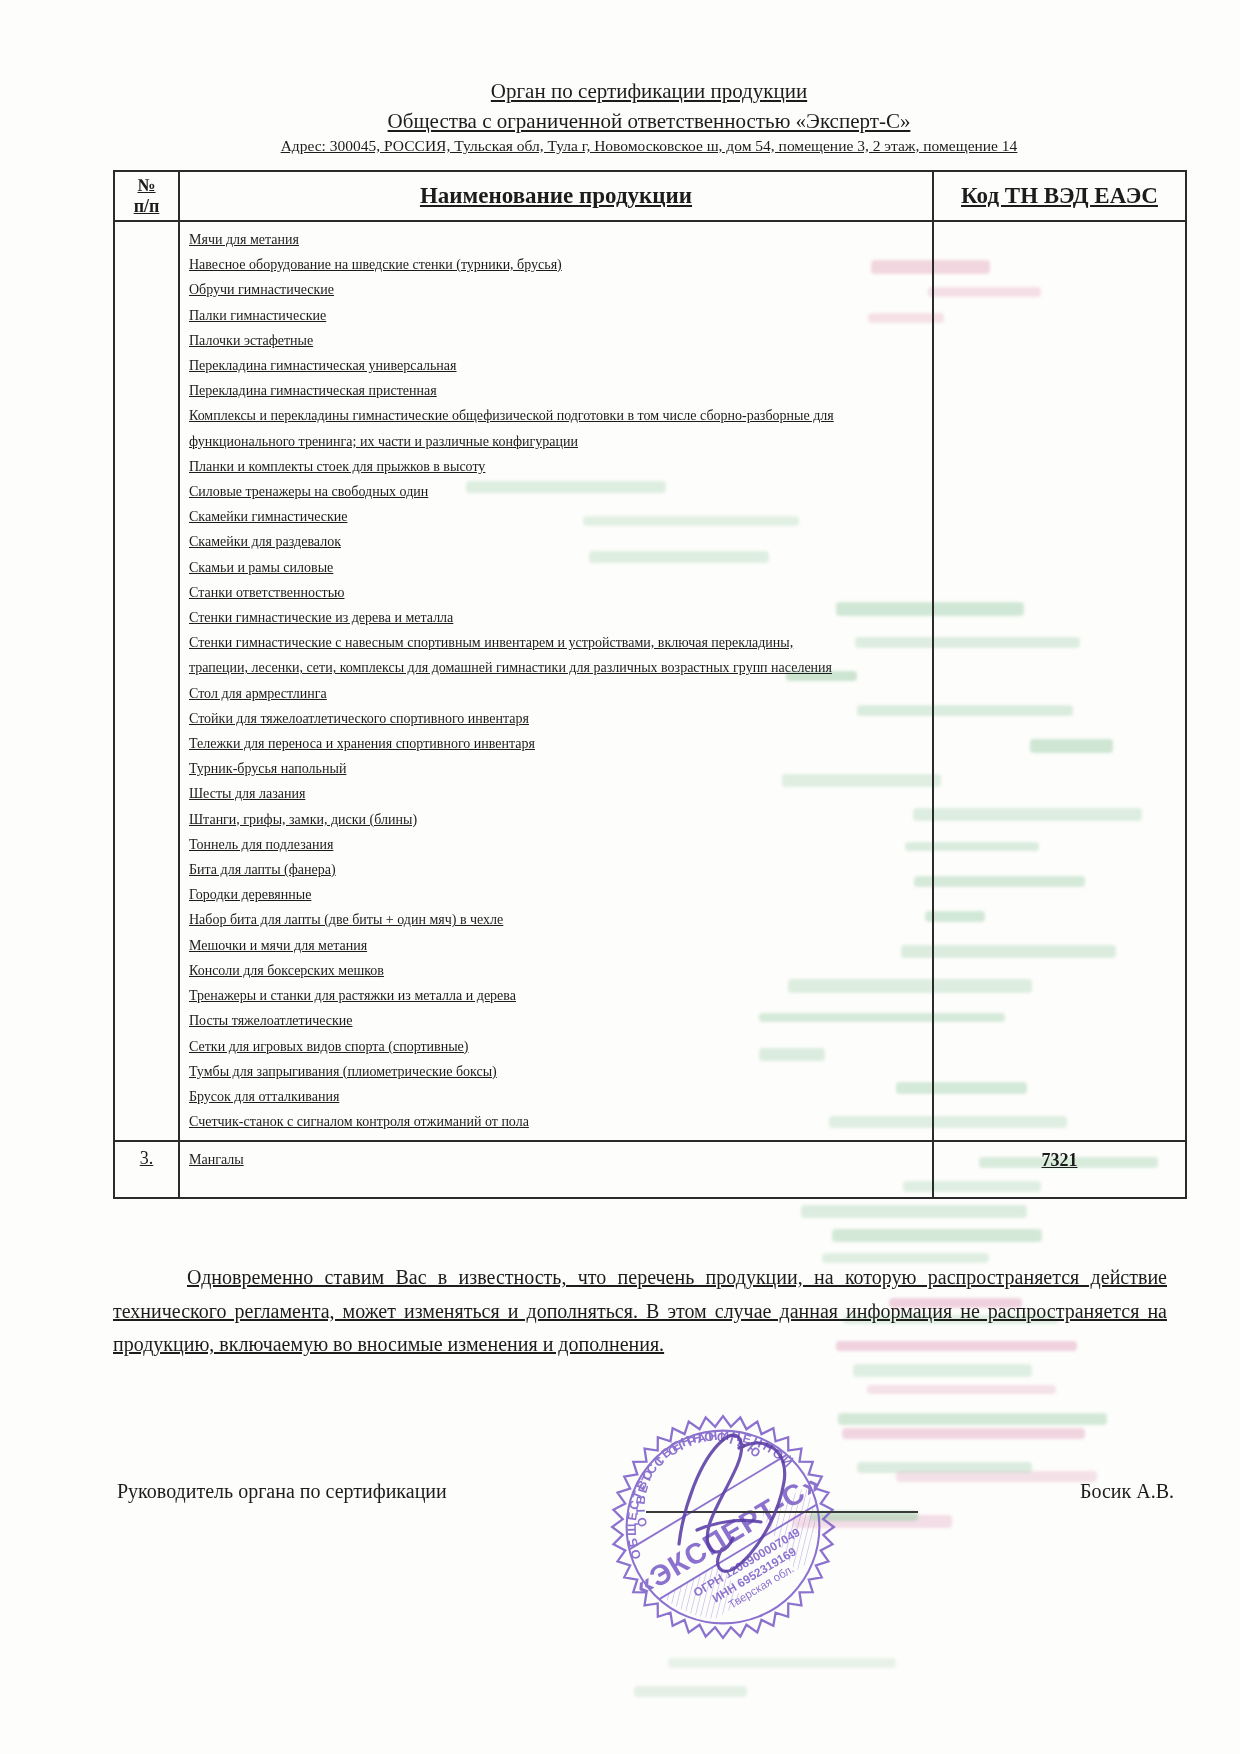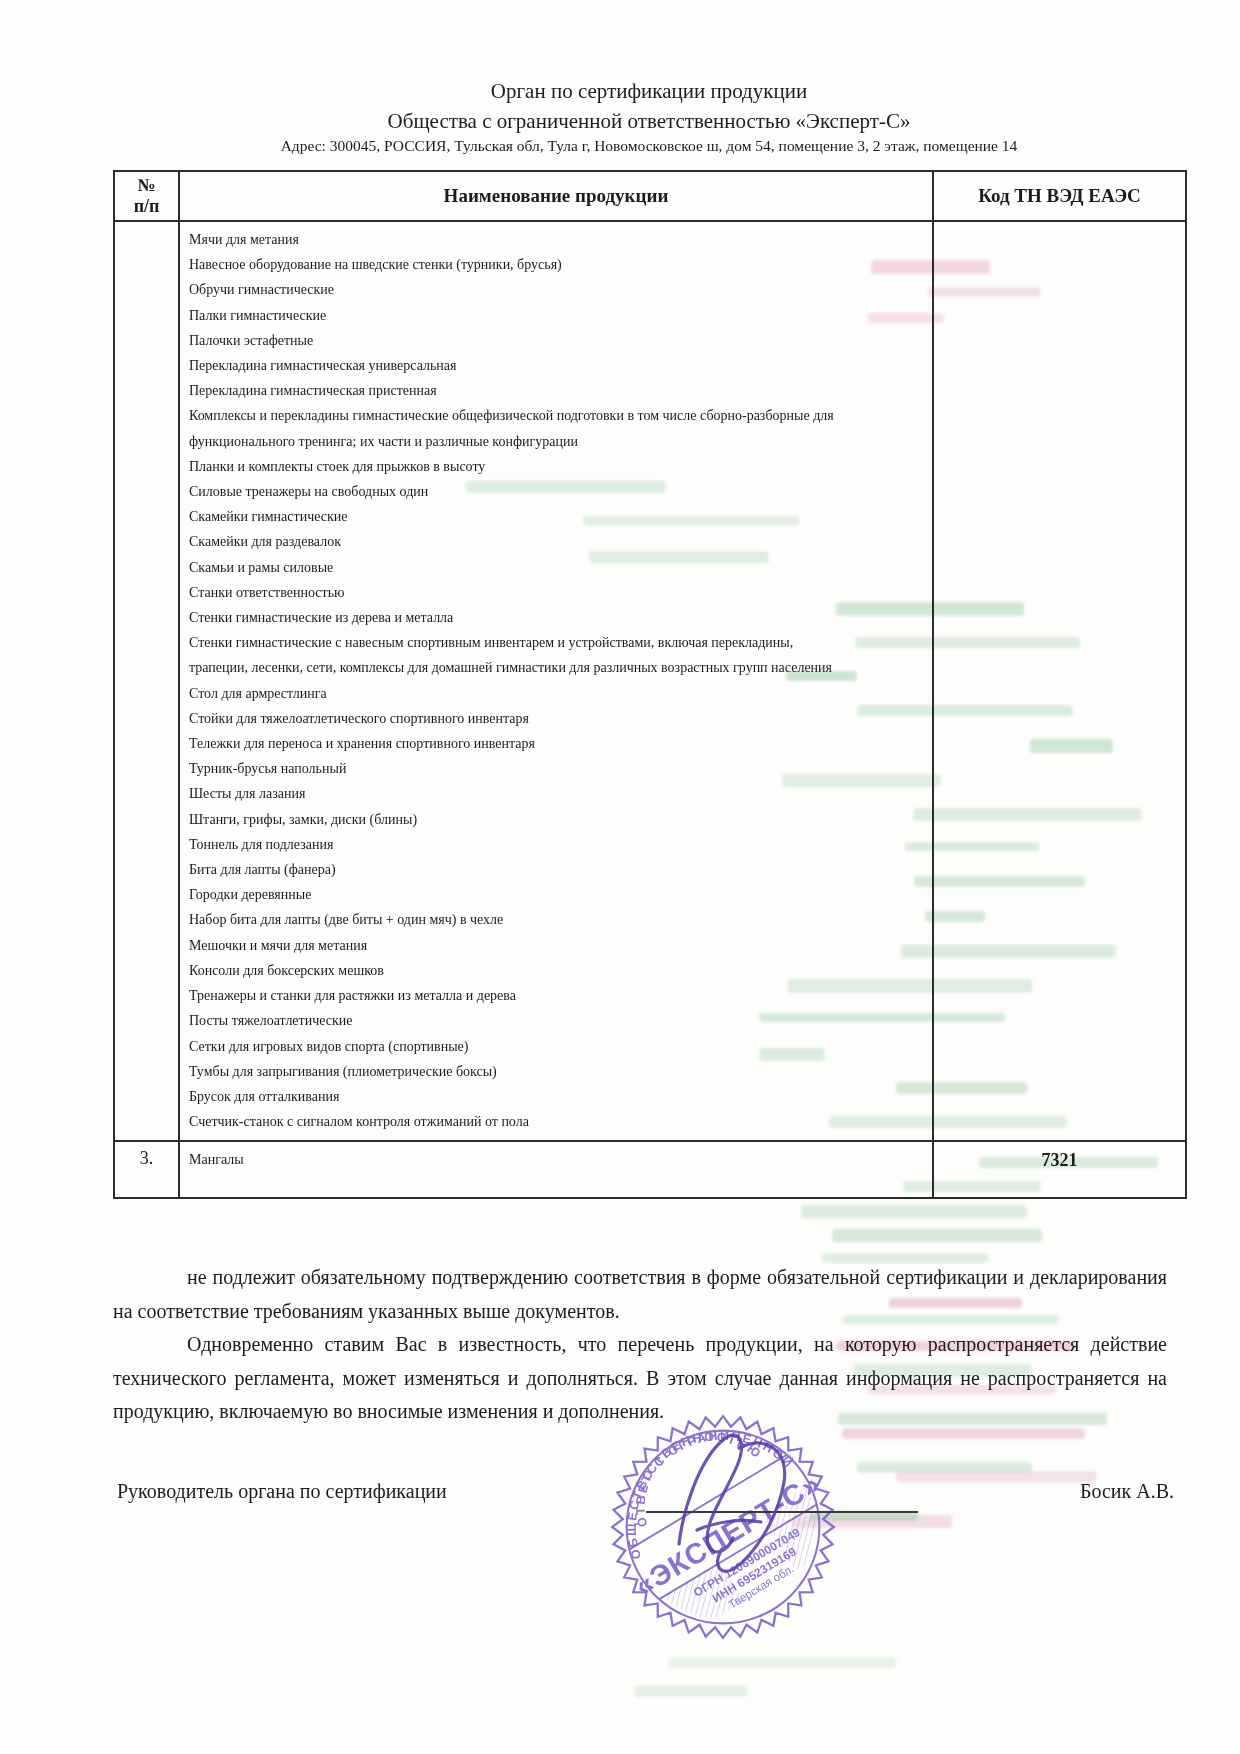--- a/index.html
+++ b/index.html
@@ -9,42 +9,42 @@
     margin:0 auto;
     background:#fdfdfb;
     overflow:hidden;
     font-family:"Liberation Serif","DejaVu Serif",serif;
     color:#1c1c1c;
   }
   
   #ghosts{position:absolute;inset:0;z-index:0;pointer-events:none;}
   .ghost-bar{position:absolute;border-radius:4px;filter:blur(1.6px);}
 
-  .content{position:relative;z-index:1;padding:76px 55px 0 113px;}
+  .content{position:relative;z-index:1;padding:76px 55px 0 113px;text-decoration:underline;}
 
   .letterhead{text-align:center;}
   .letterhead .title{font-size:21px;line-height:30px;}
   .letterhead .small{font-size:15.5px;line-height:19px;}
   .letterhead .small.first{margin-top:0;}
 
   table.products{
     margin-top:15px;
     width:1072px;
     border-collapse:collapse;
     table-layout:fixed;
   }
   table.products th, table.products td{
     border:2px solid #2b2b2b;
     vertical-align:top;
     padding:0;
   }
   col.c-num{width:65px;}
   col.c-name{width:754px;}
   col.c-code{width:253px;}
-  th{font-weight:bold;font-size:19px;text-align:center;vertical-align:middle !important;}
+  th{font-weight:bold;font-size:23px;text-align:center;vertical-align:middle !important;}
   th.num-head{font-size:18px;line-height:21px;padding:2px 0 !important;}
   th{height:44px;}
   td.num-cell{text-align:center;font-size:18px;padding-top:6px !important;}
   td.items-cell{padding:5px 8px 6px 9px !important;}
   .items-wrap{max-width:648px;}
   .item{font-size:14px;line-height:25.2px;}
   td.code-cell{text-align:center;font-weight:bold;font-size:18px;padding-top:8px !important;}
   tr.row-mangaly td{height:44px;}
 
   .paragraphs{margin-top:62px;width:1054px;}
@@ -189,21 +189,20 @@
                 <div class="item">Мангалы</div>
               </div>
           </td>
           <td class="code-cell">7321</td>
         </tr>
       </tbody>
     </table>
 
     <div class="paragraphs">
 
-    <p>не подлежит обязательному подтверждению соответствия в форме обязательной сертификации и декларирования на соответствие требованиям указанных выше документов.</p>
         <p>Одновременно ставим Вас в известность, что перечень продукции, на которую распространяется действие технического регламента, может изменяться и дополняться. В этом случае данная информация не распространяется на продукцию, включаемую во вносимые изменения и дополнения.</p>
       </div>
 
   </div>
 
   <div class="sig-role">Руководитель органа по сертификации</div>
   <div class="sig-name">Босик А.В.</div>
   <div class="sig-line"></div>
 
   <svg class="stamp" width="228" height="228" viewBox="0 0 220 220">

